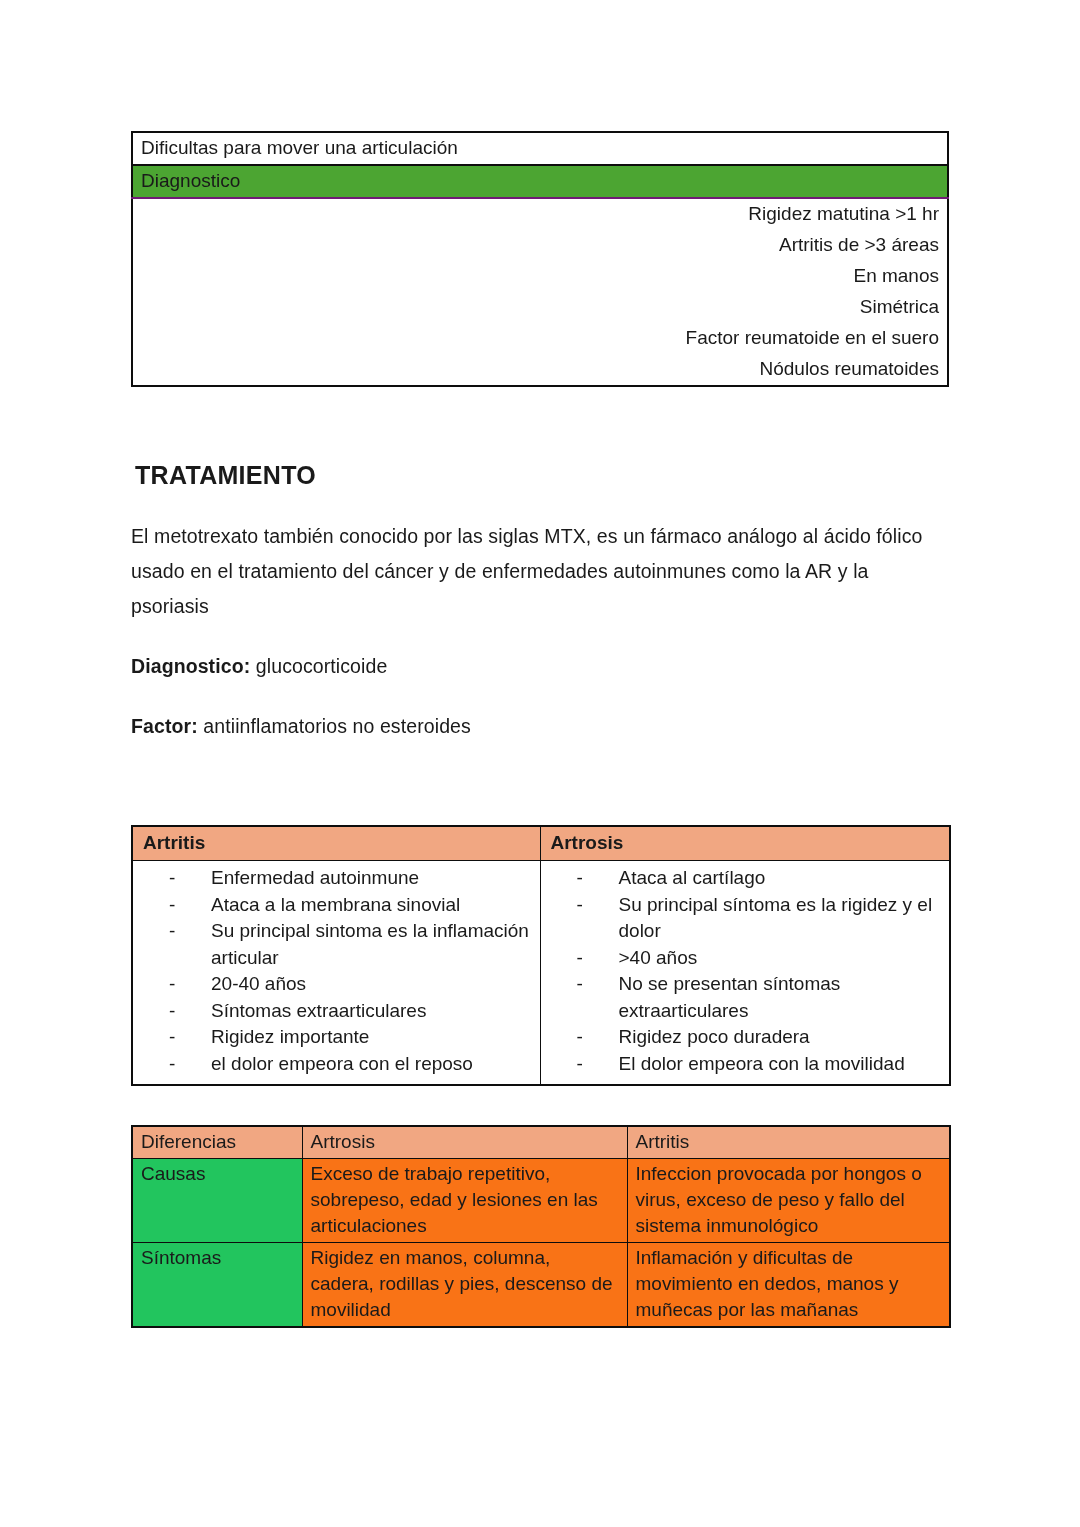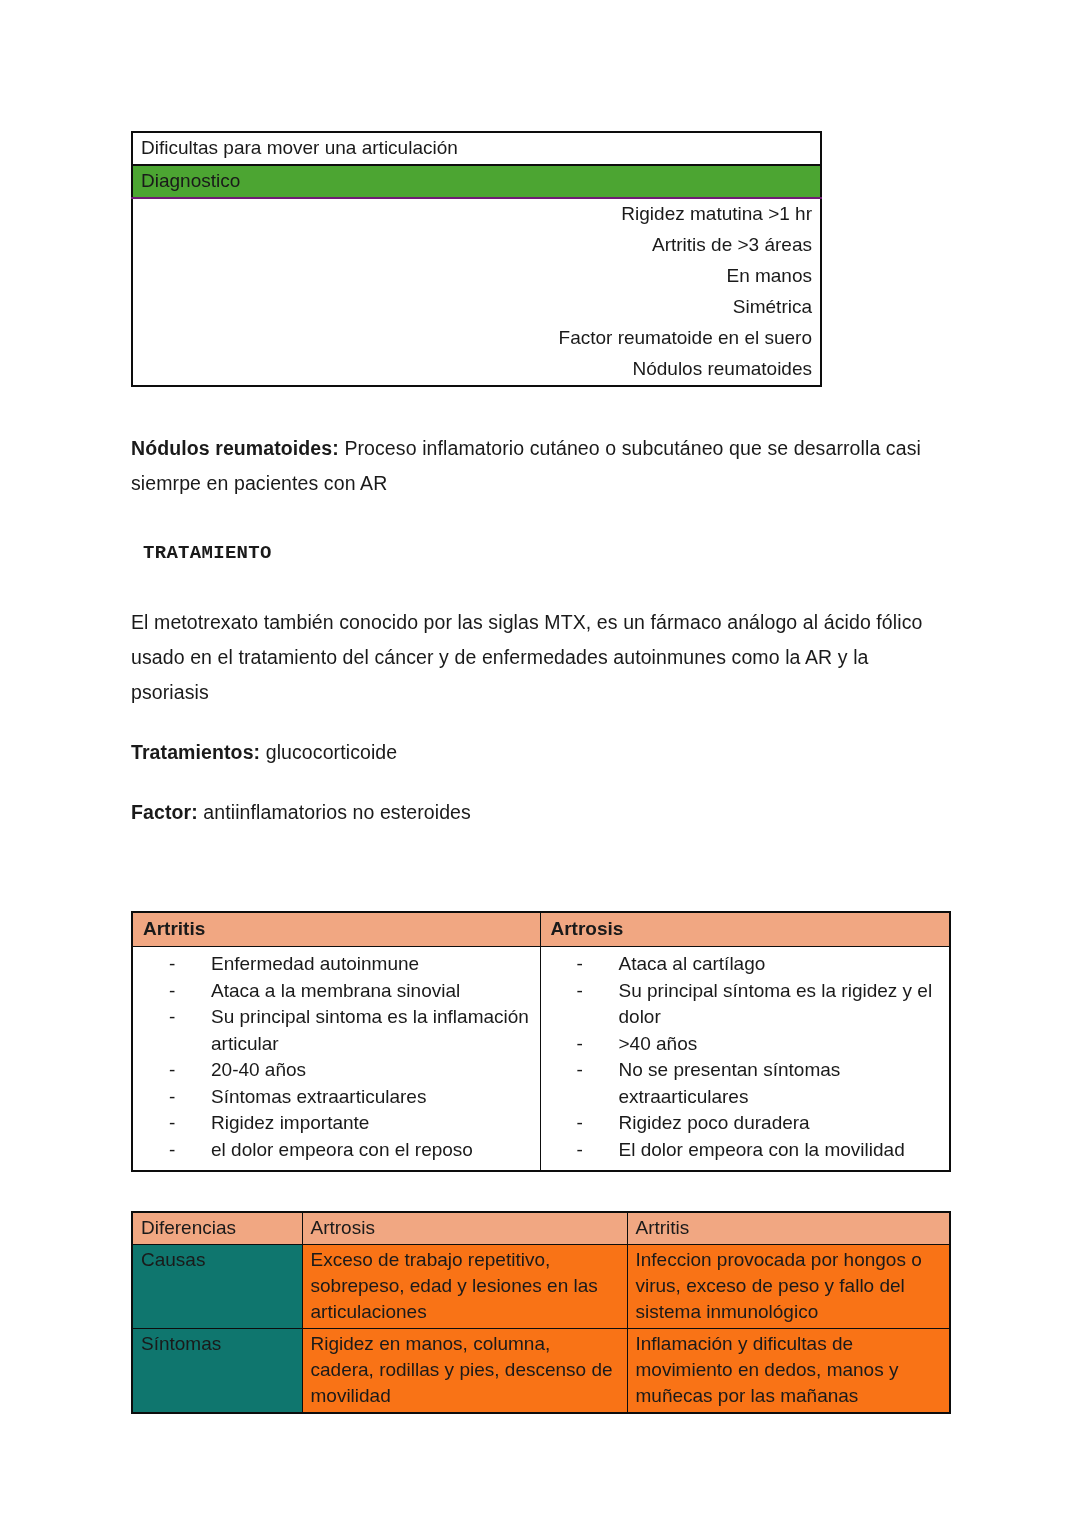--- a/index.html
+++ b/index.html
@@ -19,21 +19,21 @@
     width: 1080px;
     height: 1527px;
     background: #ffffff;
     box-sizing: border-box;
     padding: 131px 131px 0 131px;
   }
 
   
   table.doc-table {
     border-collapse: collapse;
-    width: 691px;
+    width: 818px;
     table-layout: fixed;
     border: 2px solid #0d0d0d;
   }
   table.doc-table td {
     border: 1px solid #0d0d0d;
     vertical-align: top;
     padding: 2px 8px 3px 8px;
     font-size: 19px;
     line-height: 26px;
   }
@@ -59,26 +59,25 @@
     font-size: 19.5px;
     line-height: 35px;
     margin: 0;
     padding: 0;
     letter-spacing: 0.1px;
   }
   .para b { font-weight: bold; }
   .gap-lg { height: 44px; }
   .gap-md { height: 25px; }
   .heading {
-    font-size: 19px;
+    font-size: 25px;
     font-weight: bold;
     line-height: 30px;
     letter-spacing: 0.3px;
-    margin: 12px;
-    font-family: Liberation Mono, monospace;
+    margin: 4px;
   }
 
   
   .tbl-compare { width: 818px; }
   .tbl-compare td.head {
     background: #F1A782;
     font-weight: bold;
     font-size: 19px;
     padding: 3px 8px 4px 10px;
   }
@@ -103,21 +102,21 @@
   .tbl-dif td {
     padding: 3px 8px 5px 9px;
     font-size: 19px;
     line-height: 27px;
   }
   .tbl-dif td.head {
     background: #F1A782;
     font-weight: normal;
   }
   .tbl-dif td.rowlabel {
-    background: #0f766e;
+    background: #22c55e;
     font-weight: normal;
   }
   .tbl-dif td.cell { background: #f97316; }
 </style>
 </head>
 <body>
 
 <div class="page">
 
   <table class="doc-table tbl-diagnostico">
@@ -144,33 +143,32 @@
         <td>Factor reumatoide en el suero</td>
       </tr>
       <tr class="plain">
         <td>Nódulos reumatoides</td>
       </tr>
     </tbody>
   </table>
 
   <div class="gap-lg"></div>
 
-  <p class="para"><b>Nódulos reumatoides:</b><span> Proceso inflamatorio cutáneo o subcutáneo que se desarrolla casi siemrpe en pacientes con AR</span></p>
 
   <div class="gap-md"></div>
 
   <p class="heading">TRATAMIENTO</p>
 
   <div class="gap-md"></div>
 
   <p class="para">El metotrexato también conocido por las siglas MTX, es un fármaco análogo al ácido fólico usado en el tratamiento del cáncer y de enfermedades autoinmunes como la AR y la psoriasis</p>
 
   <div class="gap-md"></div>
 
-  <p class="para"><b>Tratamientos:</b><span> glucocorticoide</span></p>
+  <p class="para"><b>Diagnostico:</b><span> glucocorticoide</span></p>
 
   <div class="gap-md"></div>
 
   <p class="para"><b>Factor:</b><span> antiinflamatorios no esteroides</span></p>
 
   <div class="gap-md"></div>
 
 
   <div style="height:56px"></div>
 

